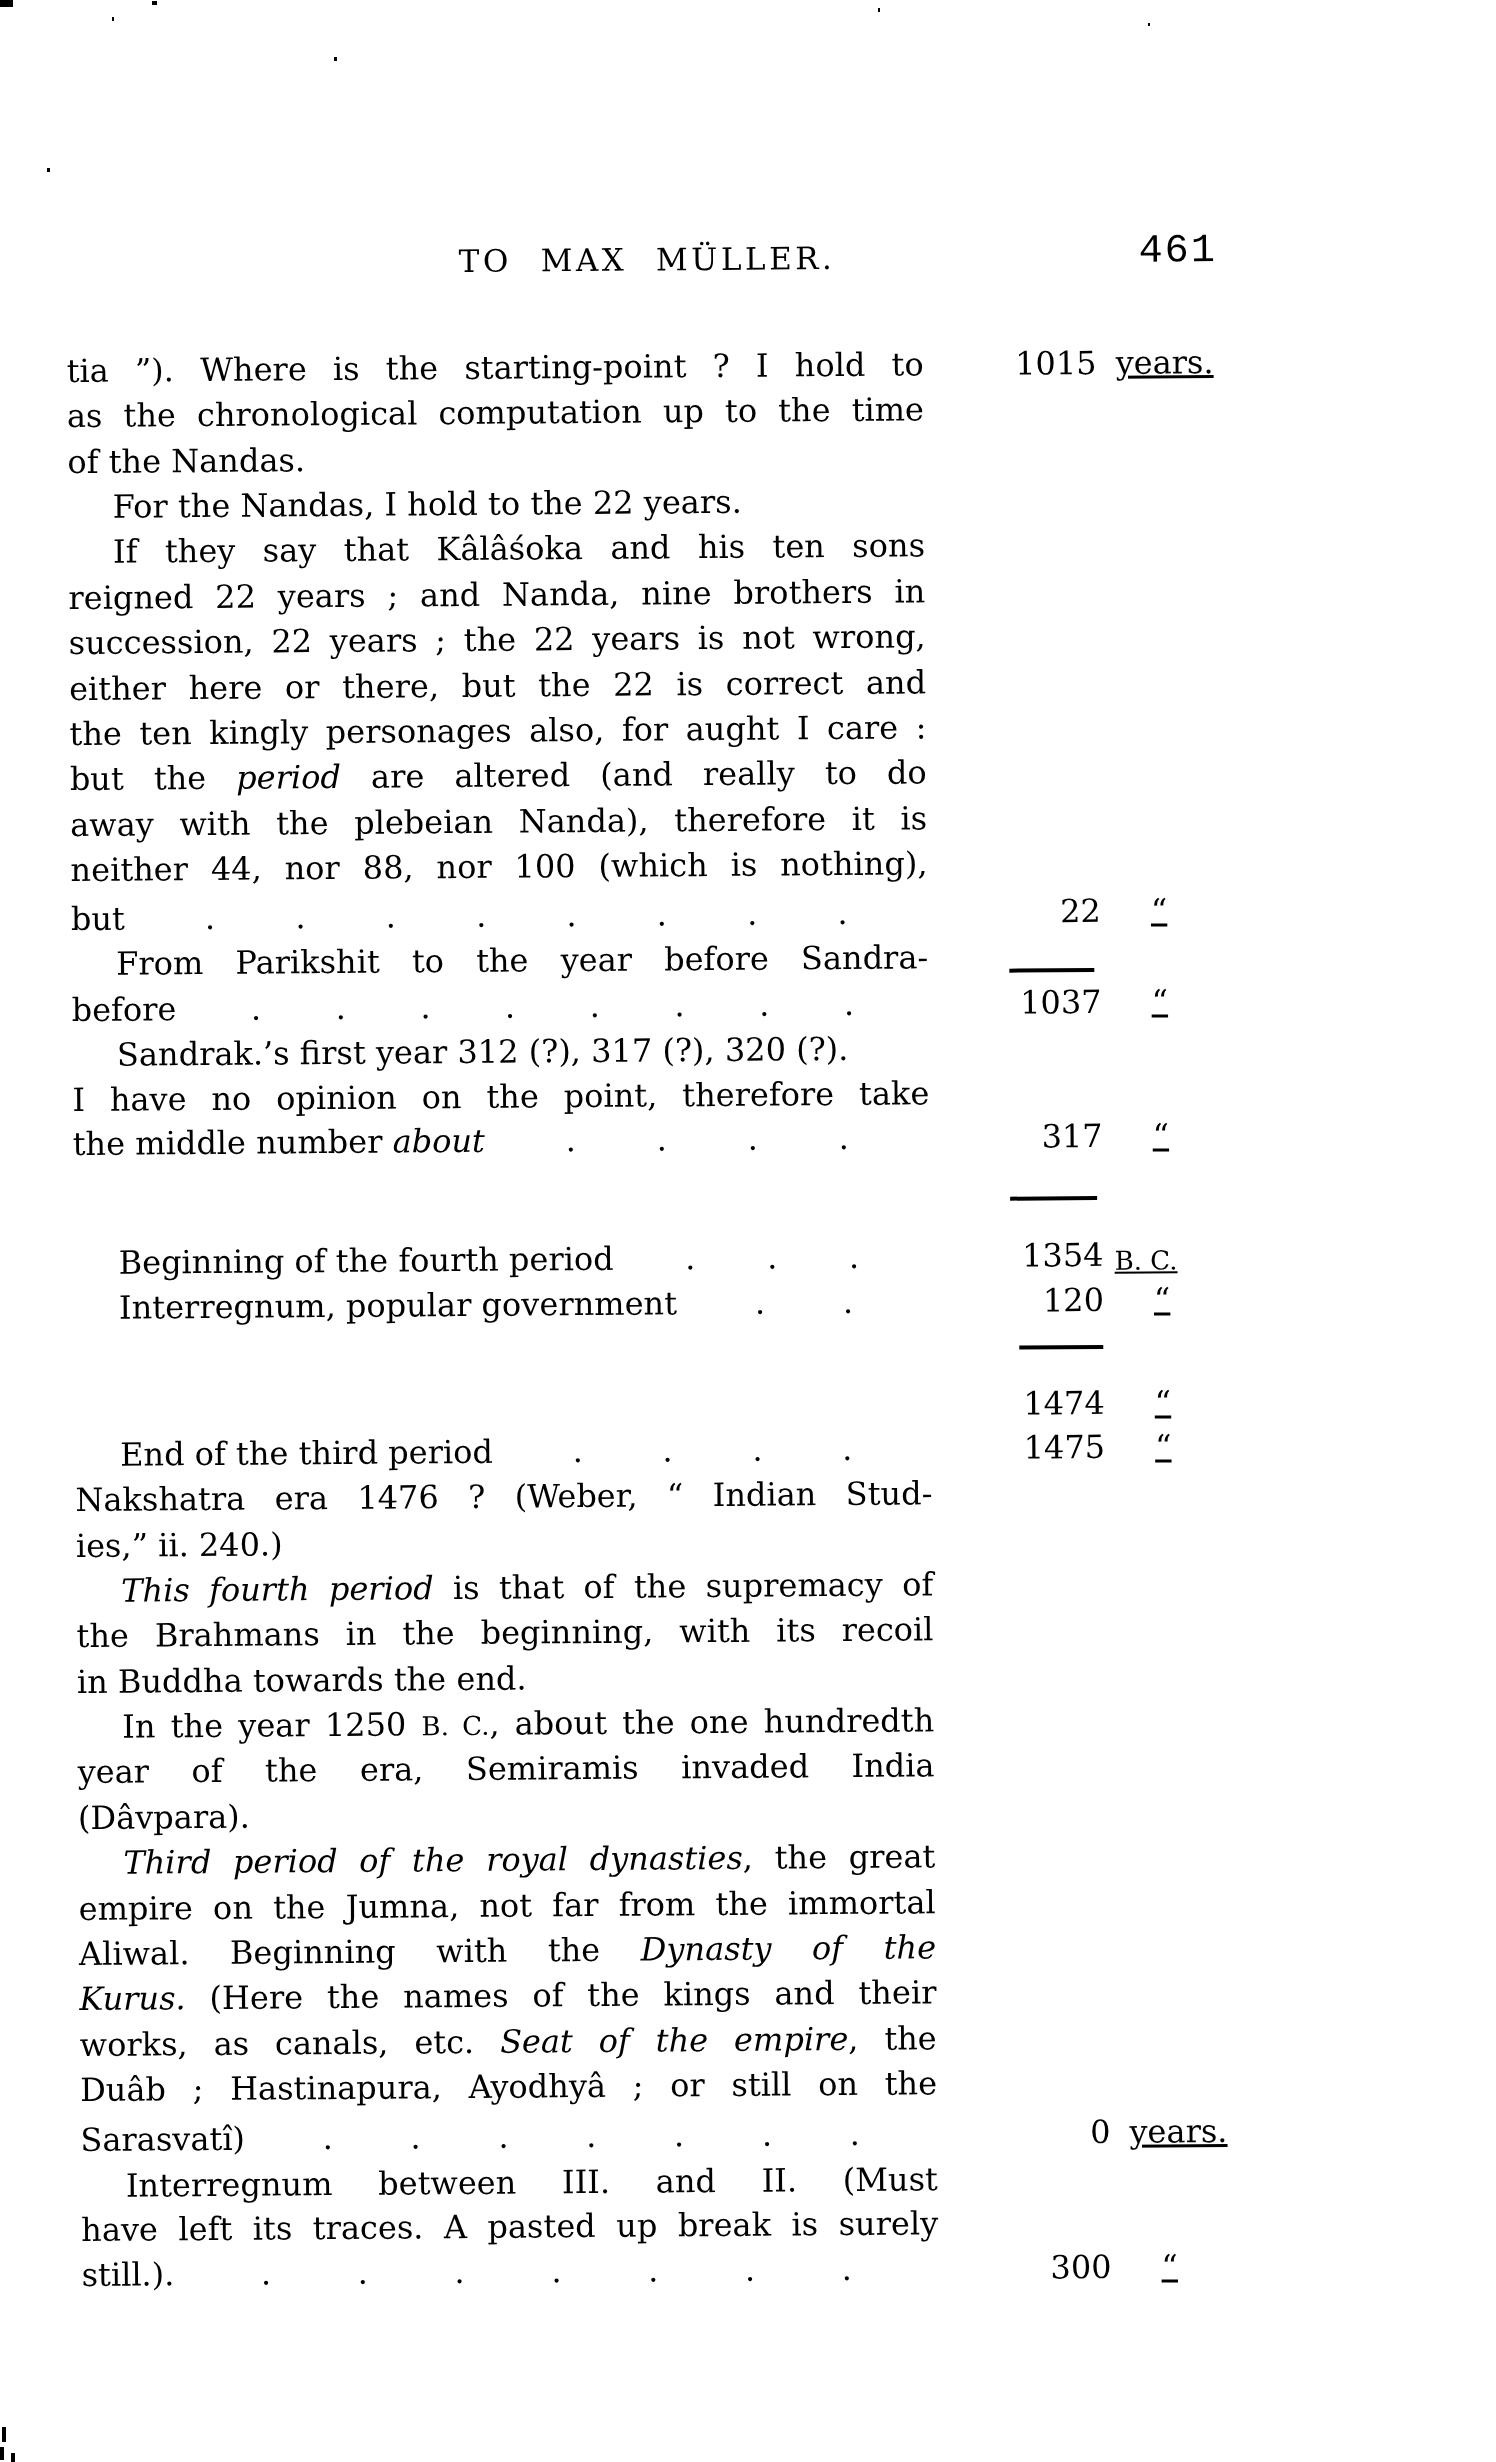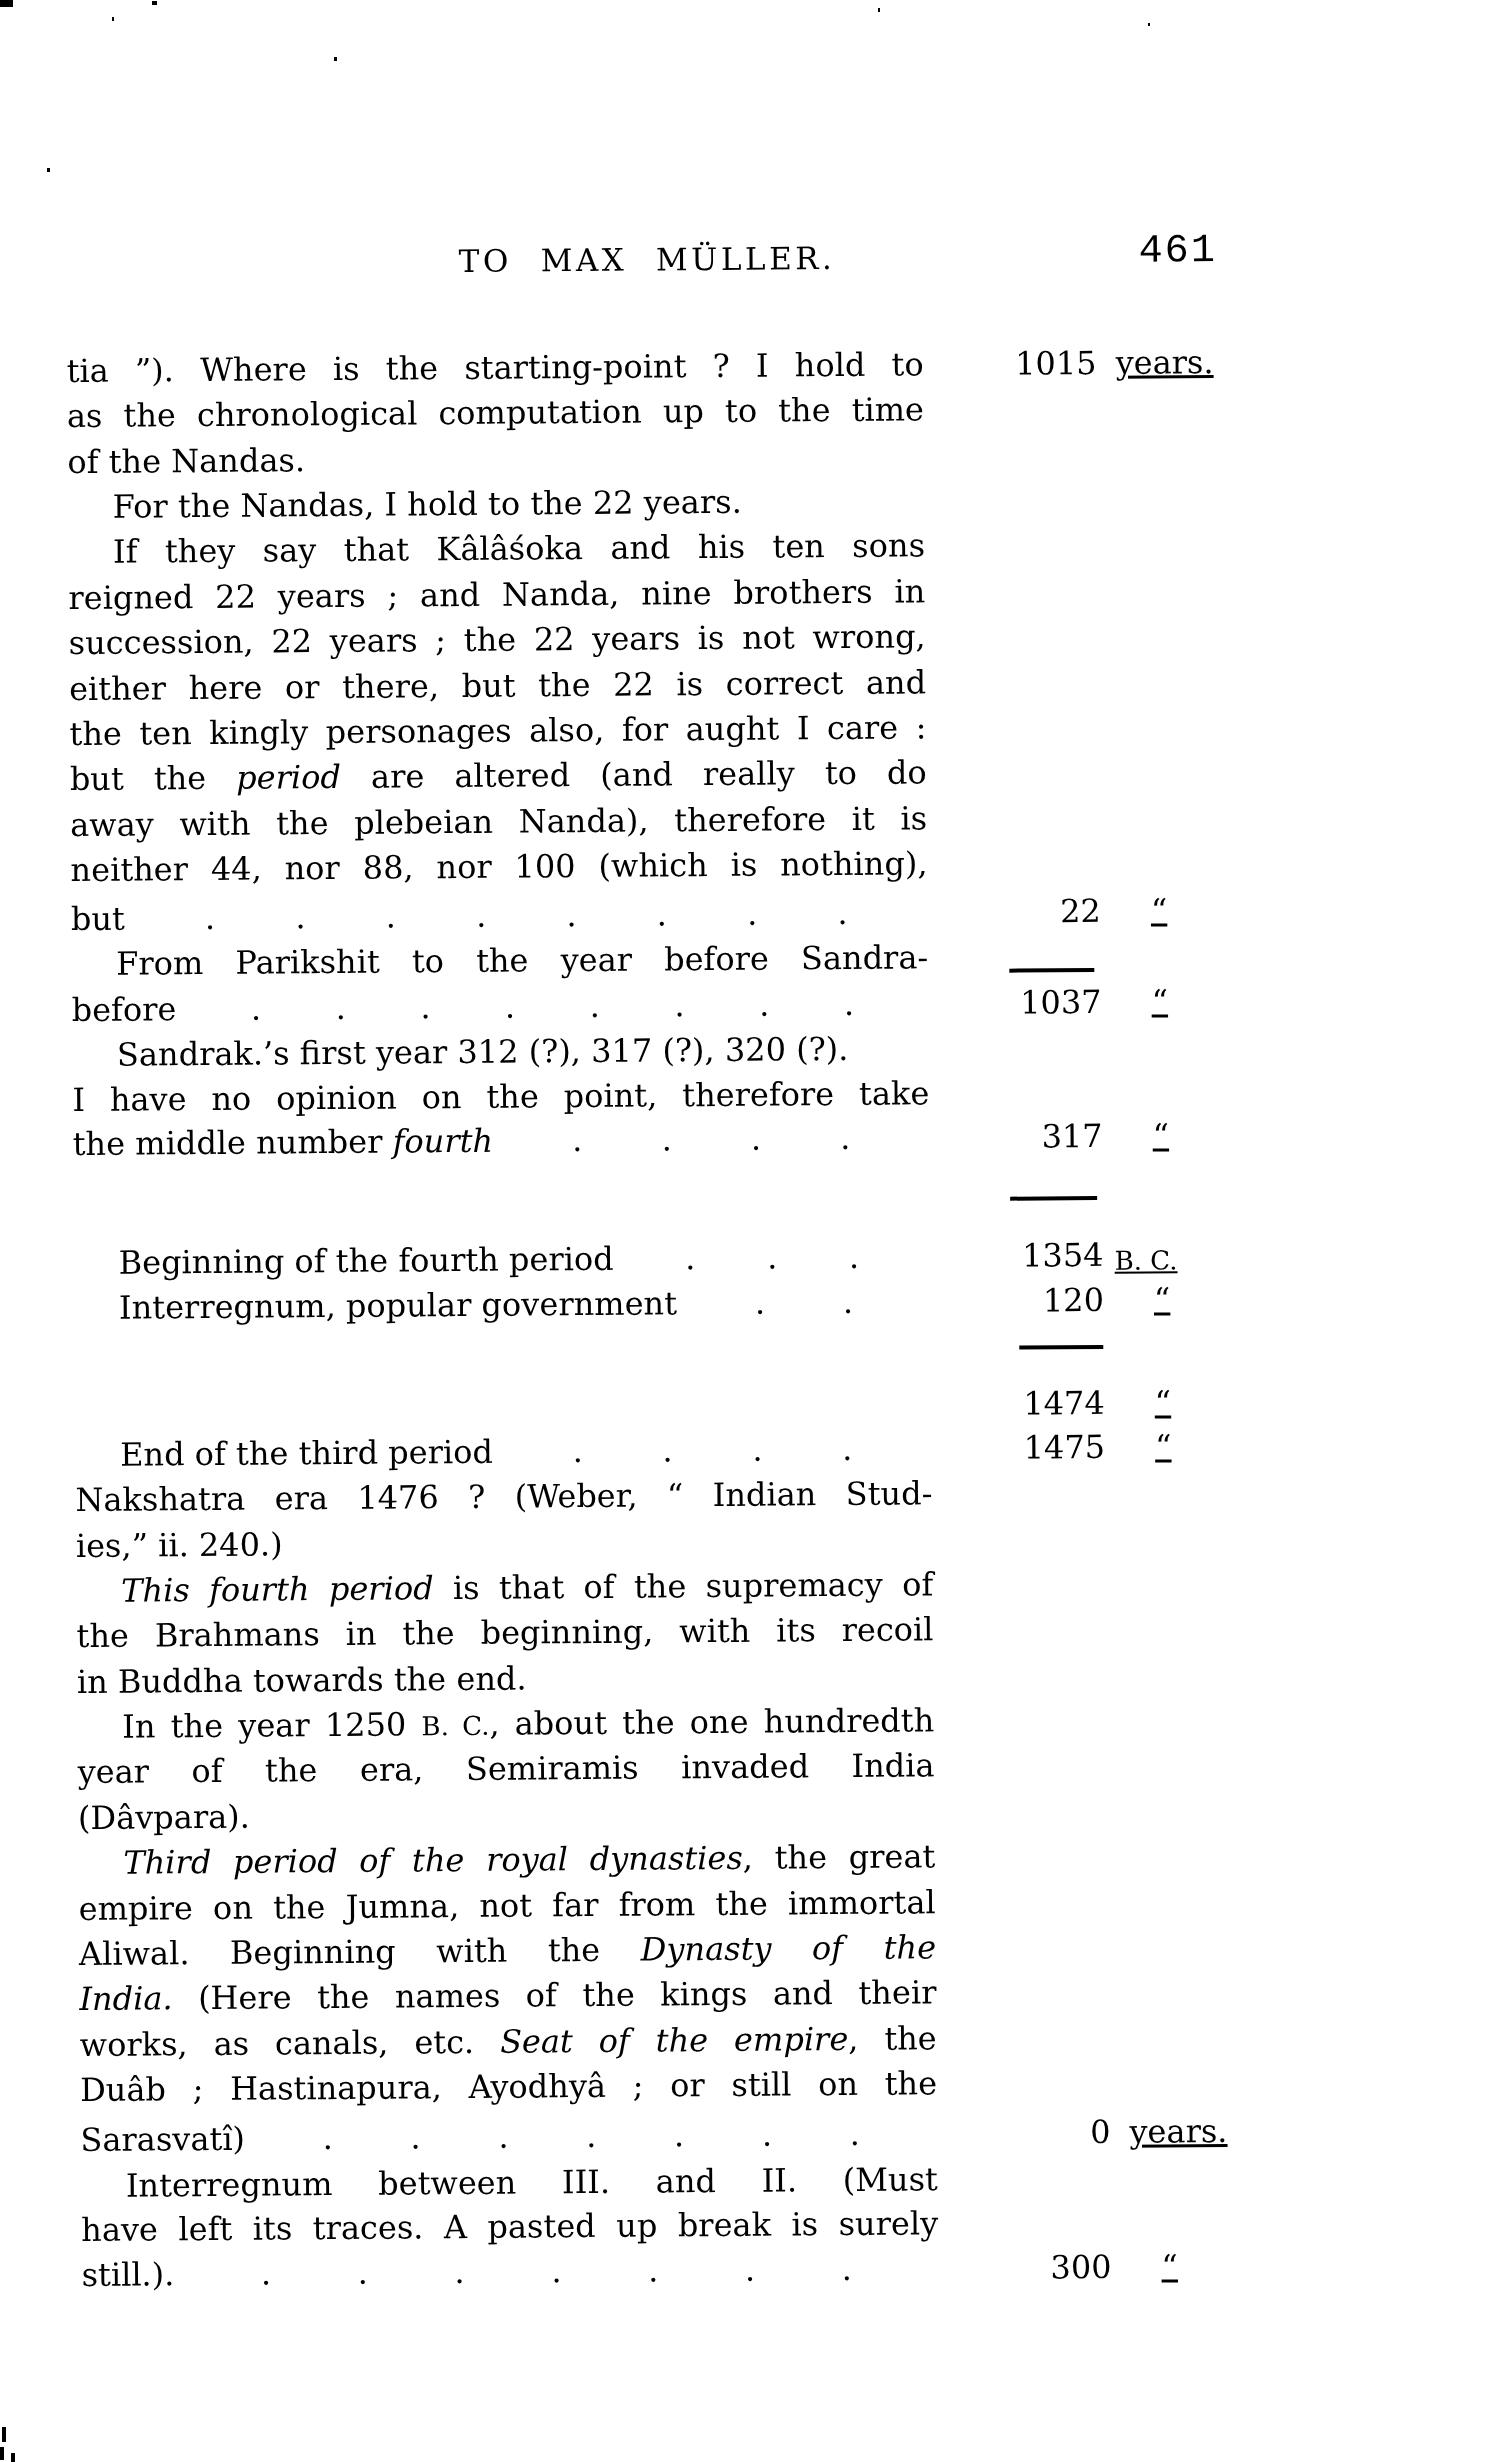--- a/index.html
+++ b/index.html
@@ -98,21 +98,21 @@
           <span>.</span>
           <span>.</span>
           <span>.</span>
         </span>
       </div>
       <div class="rnum" style="top: 988px;">1037</div>
       <div class="runit ditto" style="top: 988px;">“</div>
       <div class="line indent" style="top: 1033px;"><span class="txt"><span>Sandrak.’s first year 312 (?), 317 (?), 320 (?).</span></span></div>
       <div class="line just" style="top: 1078px;"><span class="txt"><span>I have no opinion on the point, therefore take</span></span></div>
       <div class="line flexline" style="top: 1122px;">
-        <span class="txt"><span>the middle number </span><span class="it">fourth</span></span>
+        <span class="txt"><span>the middle number </span><span class="it">about</span></span>
         <span class="leader">
           <span>.</span>
           <span>.</span>
           <span>.</span>
           <span>.</span>
         </span>
       </div>
       <div class="rnum" style="top: 1122px;">317</div>
       <div class="runit ditto" style="top: 1122px;">“</div>
       <div class="line flexline indent" style="top: 1241px;">
@@ -151,21 +151,21 @@
       <div class="line" style="top: 1524px;"><span class="txt"><span>ies,” ii. 240.)</span></span></div>
       <div class="line just indent" style="top: 1569px;"><span class="txt"><span class="it">This fourth period</span><span> is that of the supremacy of</span></span></div>
       <div class="line just" style="top: 1614px;"><span class="txt"><span>the Brahmans in the beginning, with its recoil</span></span></div>
       <div class="line" style="top: 1660px;"><span class="txt"><span>in Buddha towards the end.</span></span></div>
       <div class="line just indent" style="top: 1705px;"><span class="txt"><span>In the year 1250 </span><span class="small">B. C.</span><span>, about the one hundredth</span></span></div>
       <div class="line just" style="top: 1750px;"><span class="txt"><span>year of the era, Semiramis invaded India</span></span></div>
       <div class="line" style="top: 1796px;"><span class="txt"><span>(Dâvpara).</span></span></div>
       <div class="line just indent" style="top: 1841px;"><span class="txt"><span class="it">Third period of the royal dynasties</span><span>, the great</span></span></div>
       <div class="line just" style="top: 1887px;"><span class="txt"><span>empire on the Jumna, not far from the immortal</span></span></div>
       <div class="line just" style="top: 1932px;"><span class="txt"><span>Aliwal.  Beginning with the </span><span class="it">Dynasty of the</span></span></div>
-      <div class="line just" style="top: 1977px;"><span class="txt"><span class="it">India.</span><span>  (Here the names of the kings and their</span></span></div>
+      <div class="line just" style="top: 1977px;"><span class="txt"><span class="it">Kurus.</span><span>  (Here the names of the kings and their</span></span></div>
       <div class="line just" style="top: 2023px;"><span class="txt"><span>works, as canals, etc.  </span><span class="it">Seat of the empire</span><span>, the</span></span></div>
       <div class="line just" style="top: 2068px;"><span class="txt"><span>Duâb ; Hastinapura, Ayodhyâ ; or still on the</span></span></div>
       <div class="line flexline" style="top: 2118px;">
         <span class="txt"><span>Sarasvatî)</span></span>
         <span class="leader">
           <span>.</span>
           <span>.</span>
           <span>.</span>
           <span>.</span>
           <span>.</span>

